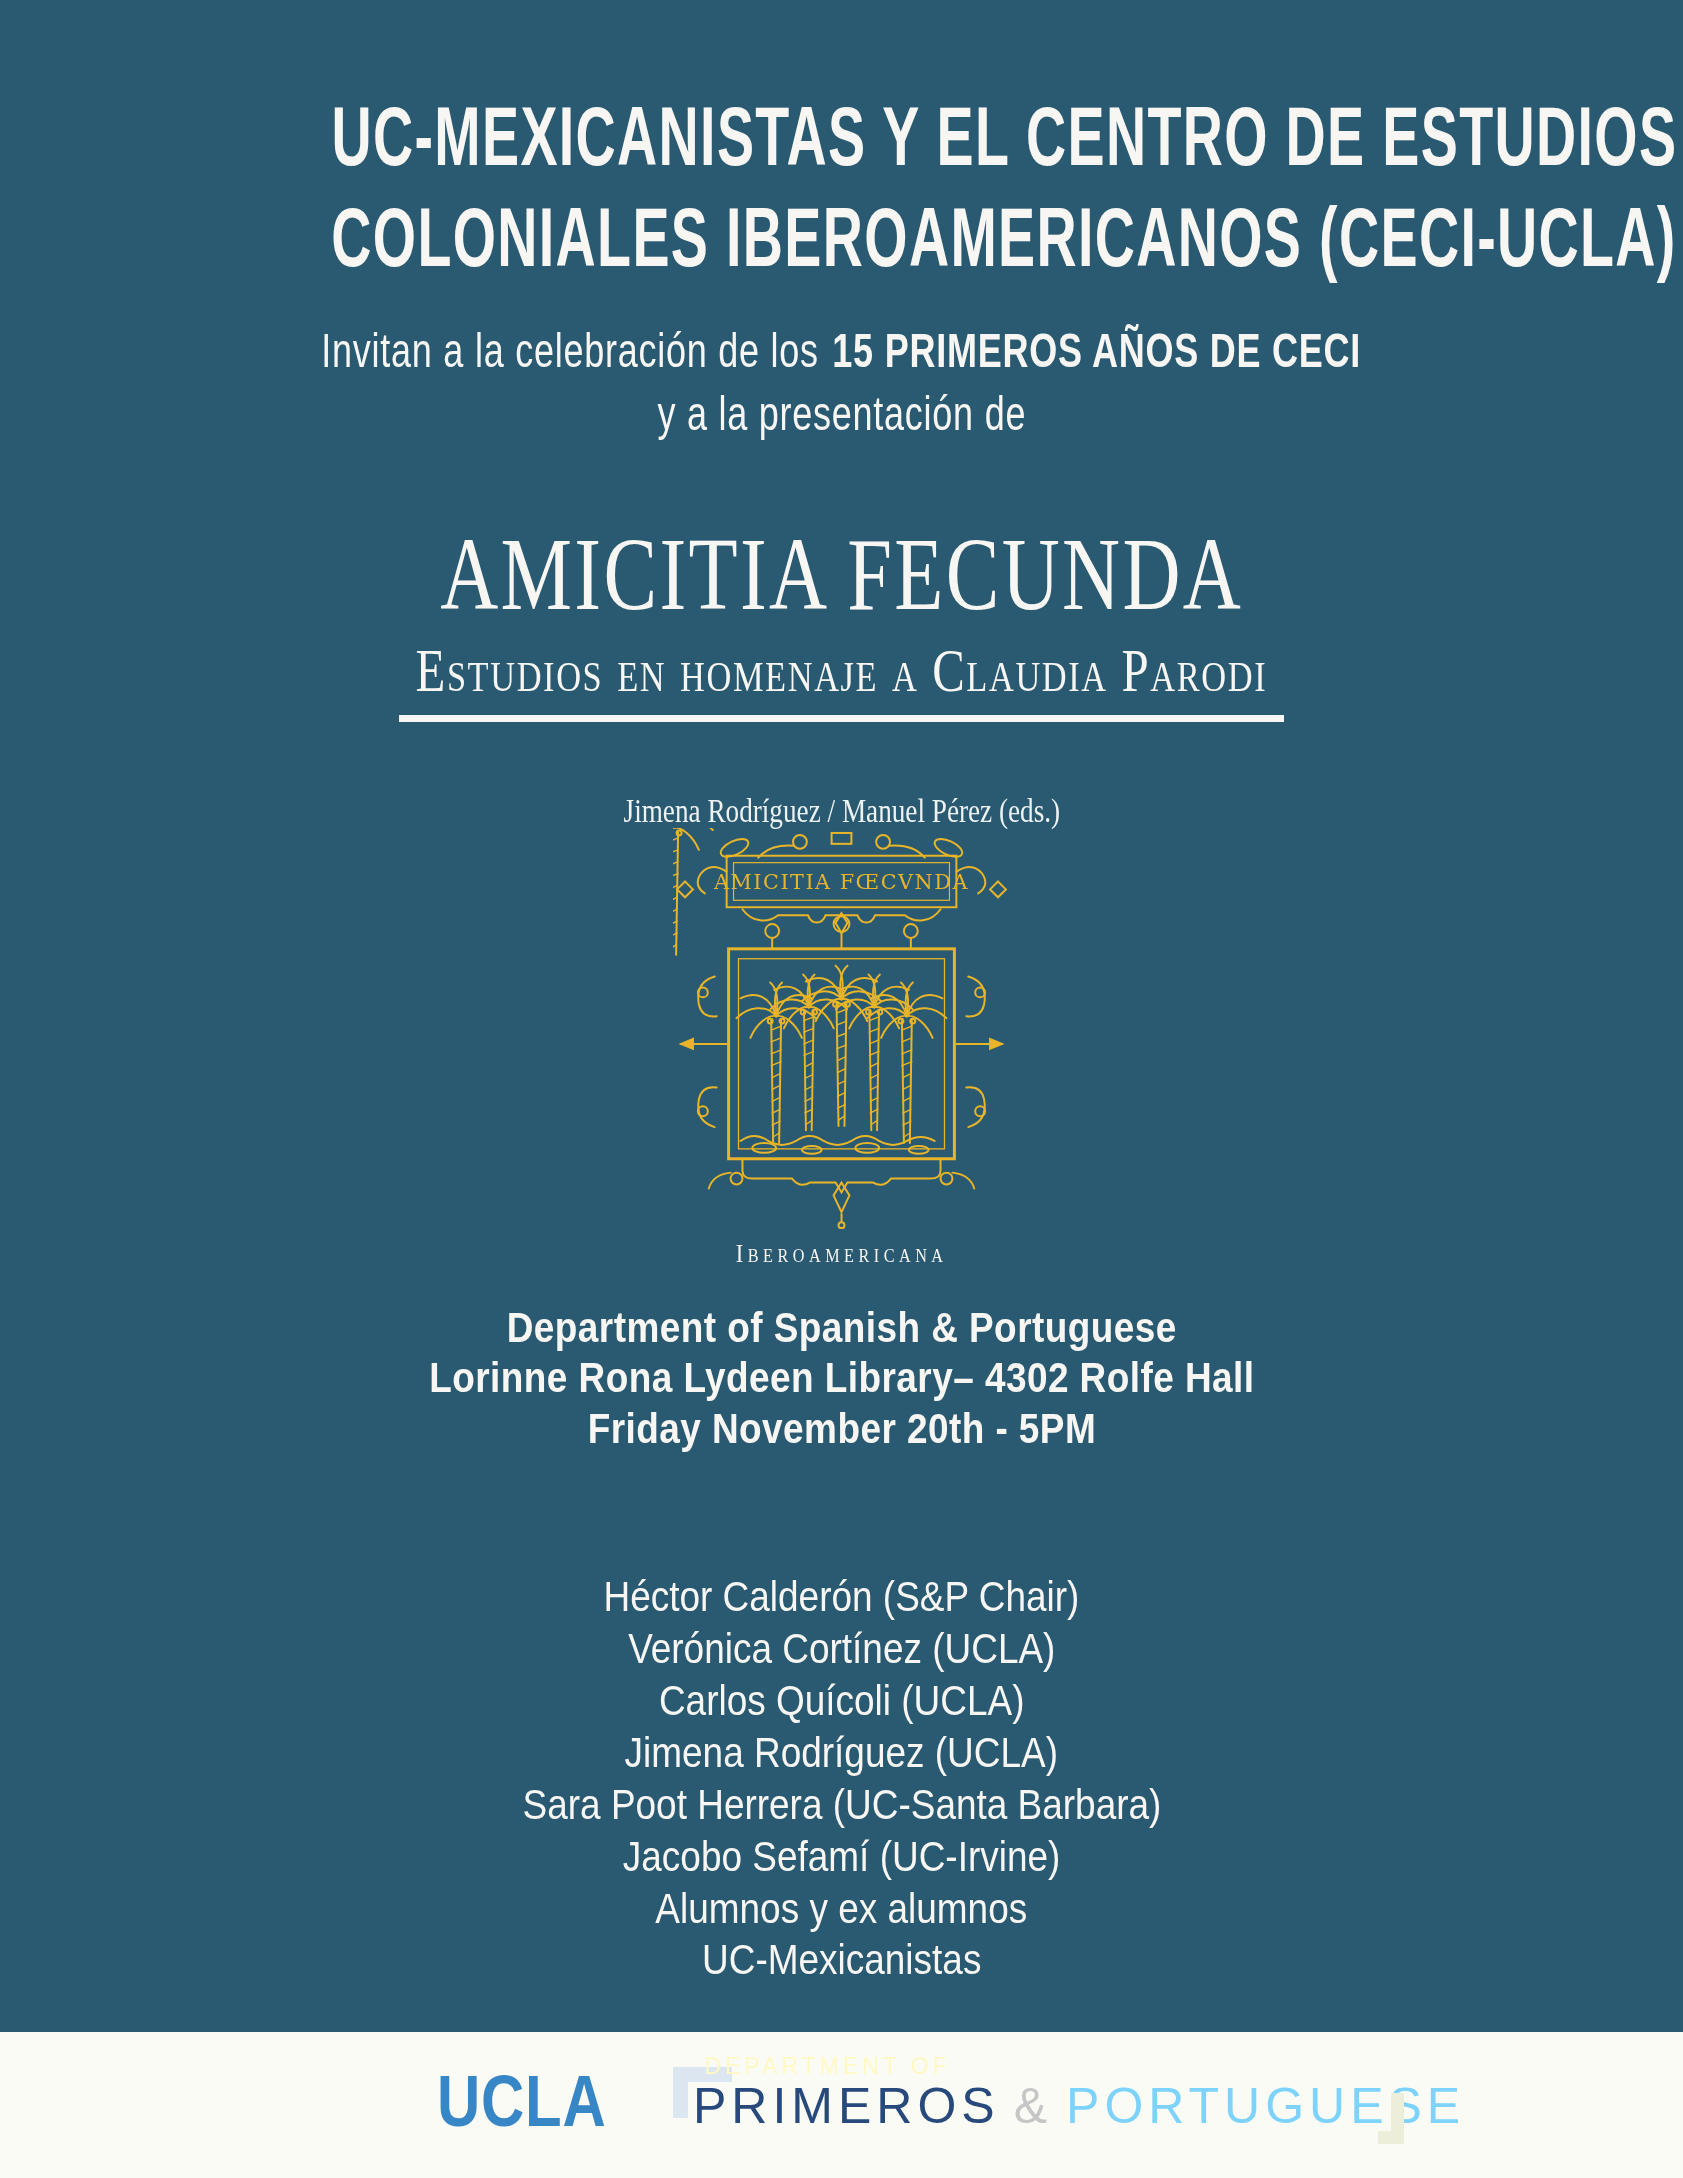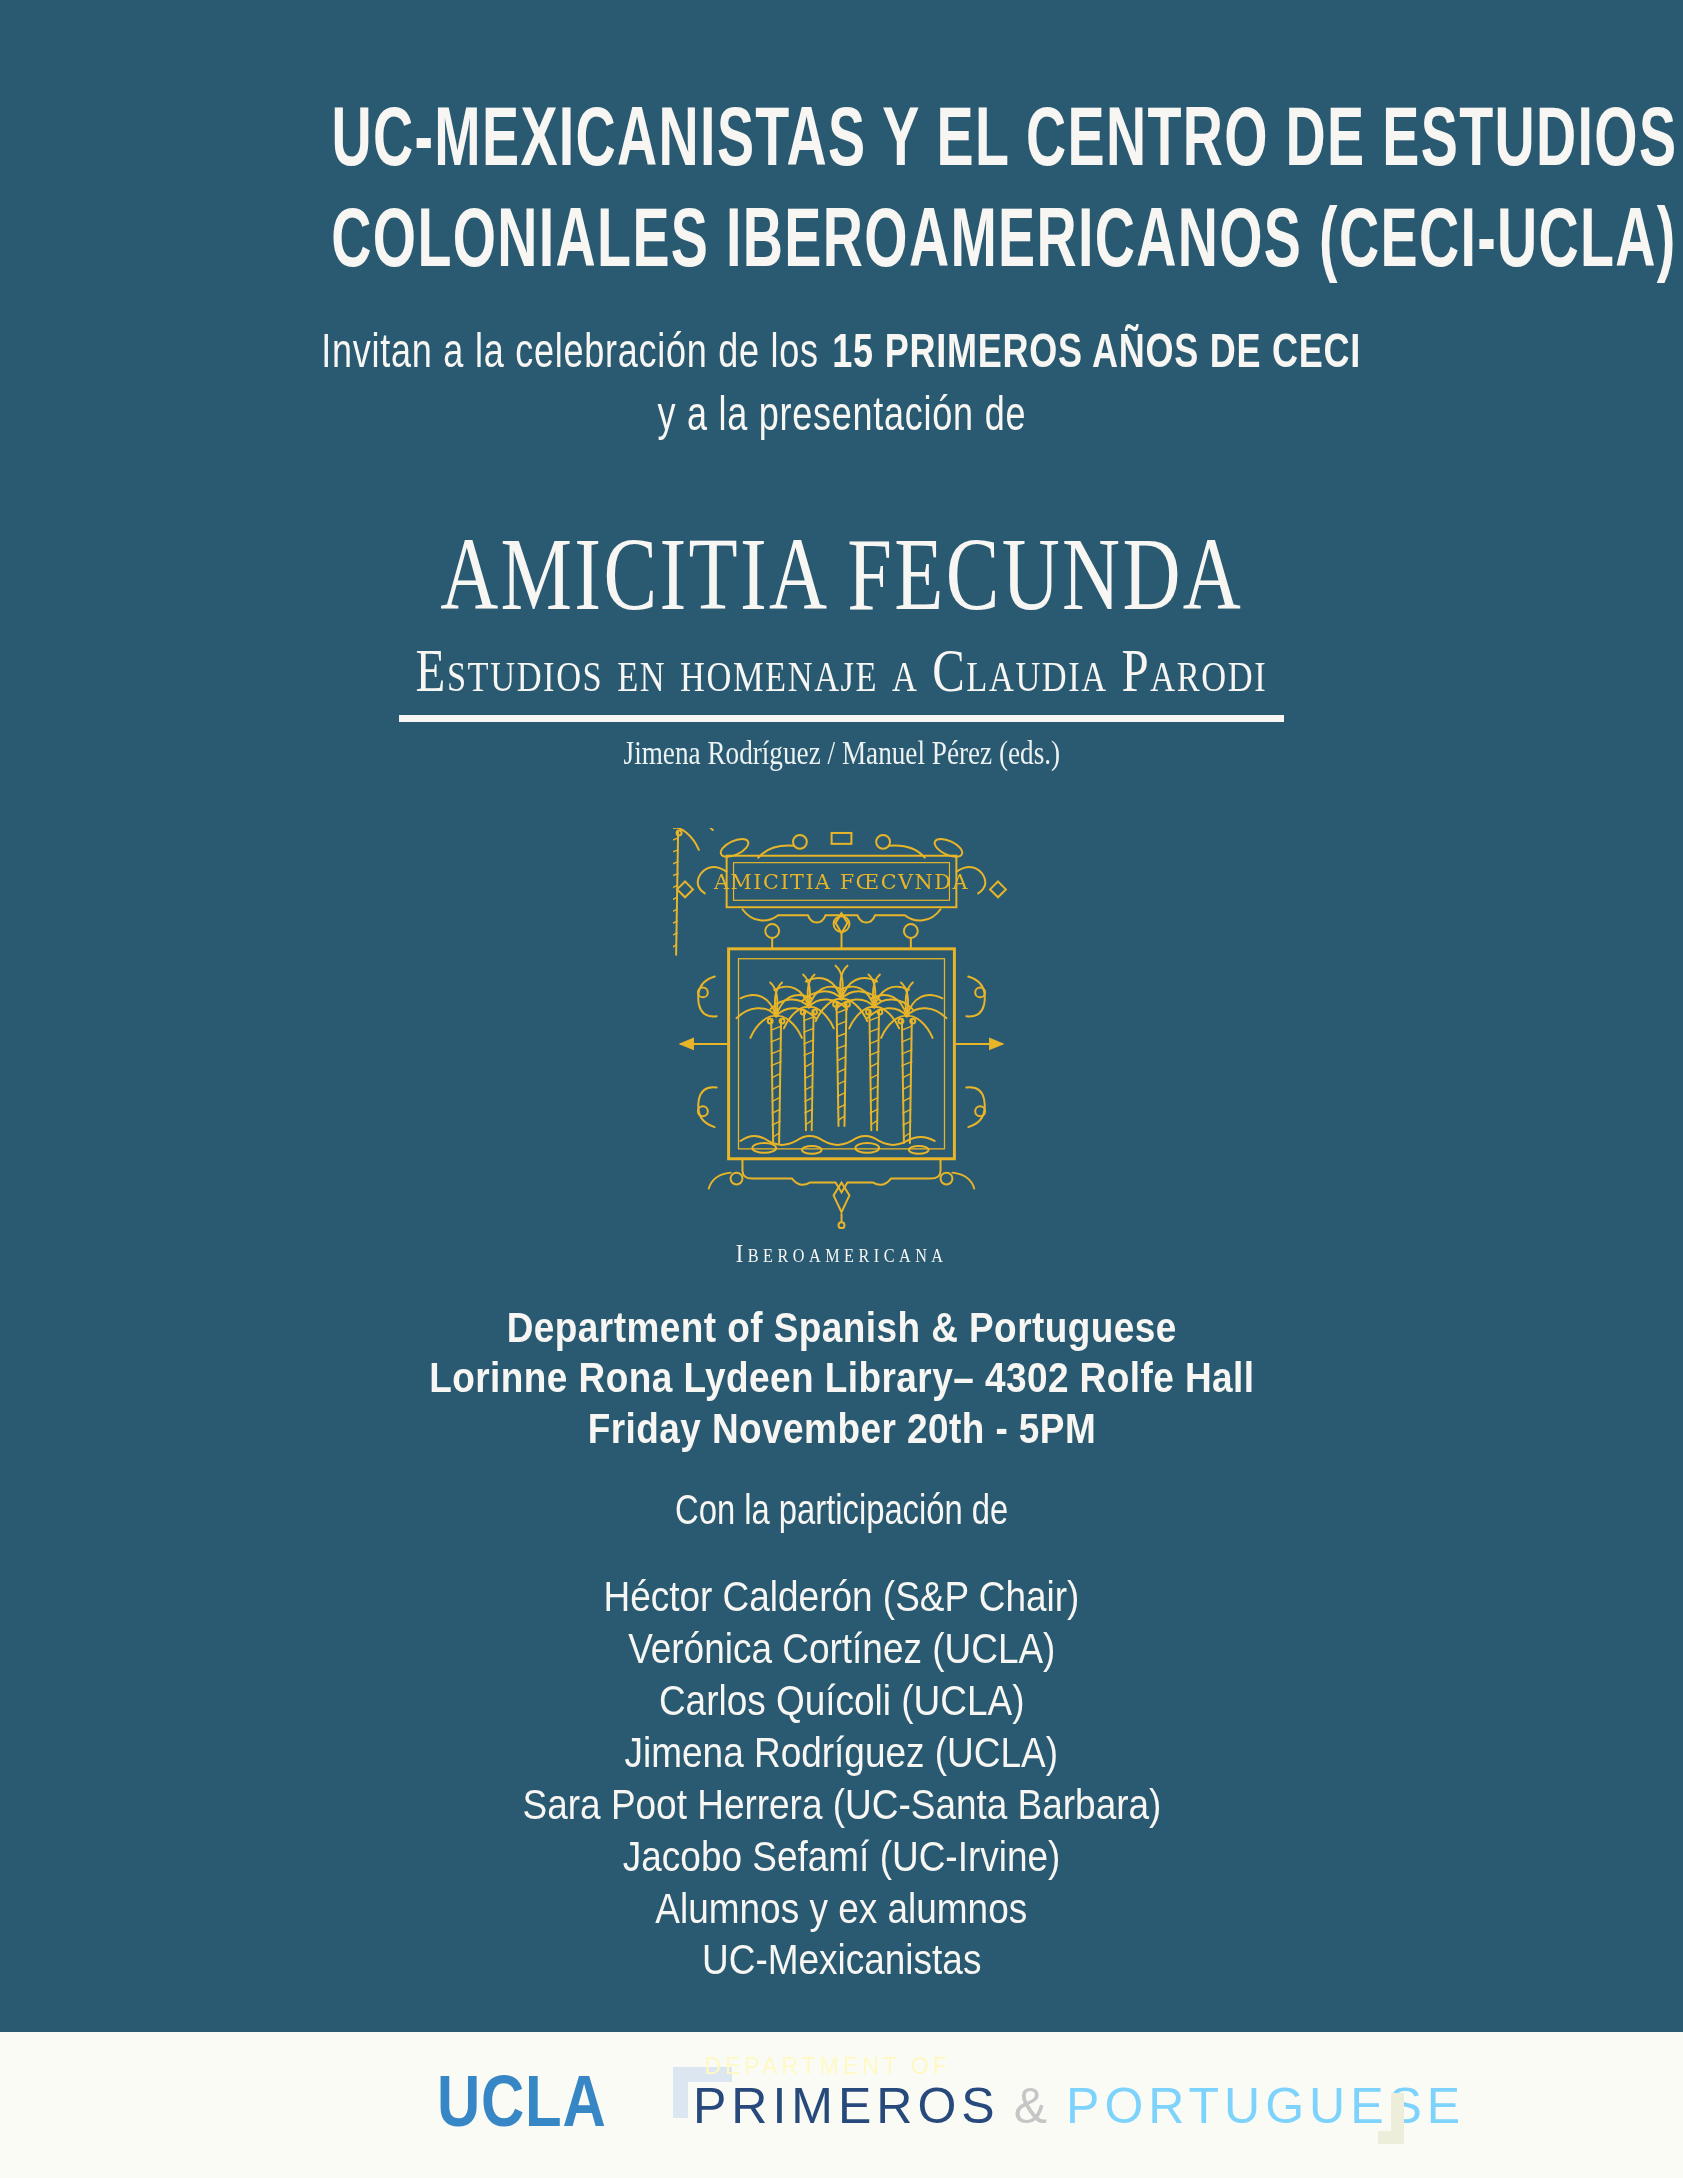--- a/index.html
+++ b/index.html
@@ -91,21 +91,21 @@
     <span class="cond">y a la presentación de</span>
   </div>
 
   <div class="row book-title" style="top:523px">
     <span class="cond">AMICITIA FECUNDA</span>
   </div>
   <div class="row book-subtitle" style="top:640px">
     <span class="cond">Estudios en homenaje a Claudia Parodi</span>
   </div>
   <div class="rule"></div>
-  <div class="row editors" style="top:736px">
+  <div class="row editors" style="top:794px">
     <span class="cond">Jimena Rodríguez / Manuel Pérez (eds.)</span>
   </div>
 
   <svg class="emblem" viewBox="0 0 340 414">
     <g fill="none" stroke="#E9B528" stroke-width="2" stroke-linecap="round">
 
       <ellipse cx="62" cy="20" rx="15" ry="7" transform="rotate(-25 62 20)"></ellipse>
       <ellipse cx="278" cy="20" rx="15" ry="7" transform="rotate(25 278 20)"></ellipse>
       <circle cx="128" cy="14" r="7"></circle>
       <circle cx="212" cy="14" r="7"></circle>
@@ -188,23 +188,20 @@
   <div class="row venue-line" style="top:1307px">
     <span class="cond">Department of Spanish &amp; Portuguese</span>
   </div>
   <div class="row venue-line" style="top:1357px">
     <span class="cond">Lorinne Rona Lydeen Library– 4302 Rolfe Hall</span>
   </div>
   <div class="row venue-line" style="top:1408px">
     <span class="cond">Friday November 20th - 5PM</span>
   </div>
 
-  <div class="row participation" style="top:1489px">
-    <span class="cond">Con la participación de</span>
-  </div>
 
   <div class="row participant" style="top:1576px">
     <span class="cond">Héctor Calderón (S&amp;P Chair)</span>
   </div>
   <div class="row participant" style="top:1628px">
     <span class="cond">Verónica Cortínez (UCLA)</span>
   </div>
   <div class="row participant" style="top:1680px">
     <span class="cond">Carlos Quícoli (UCLA)</span>
   </div>

